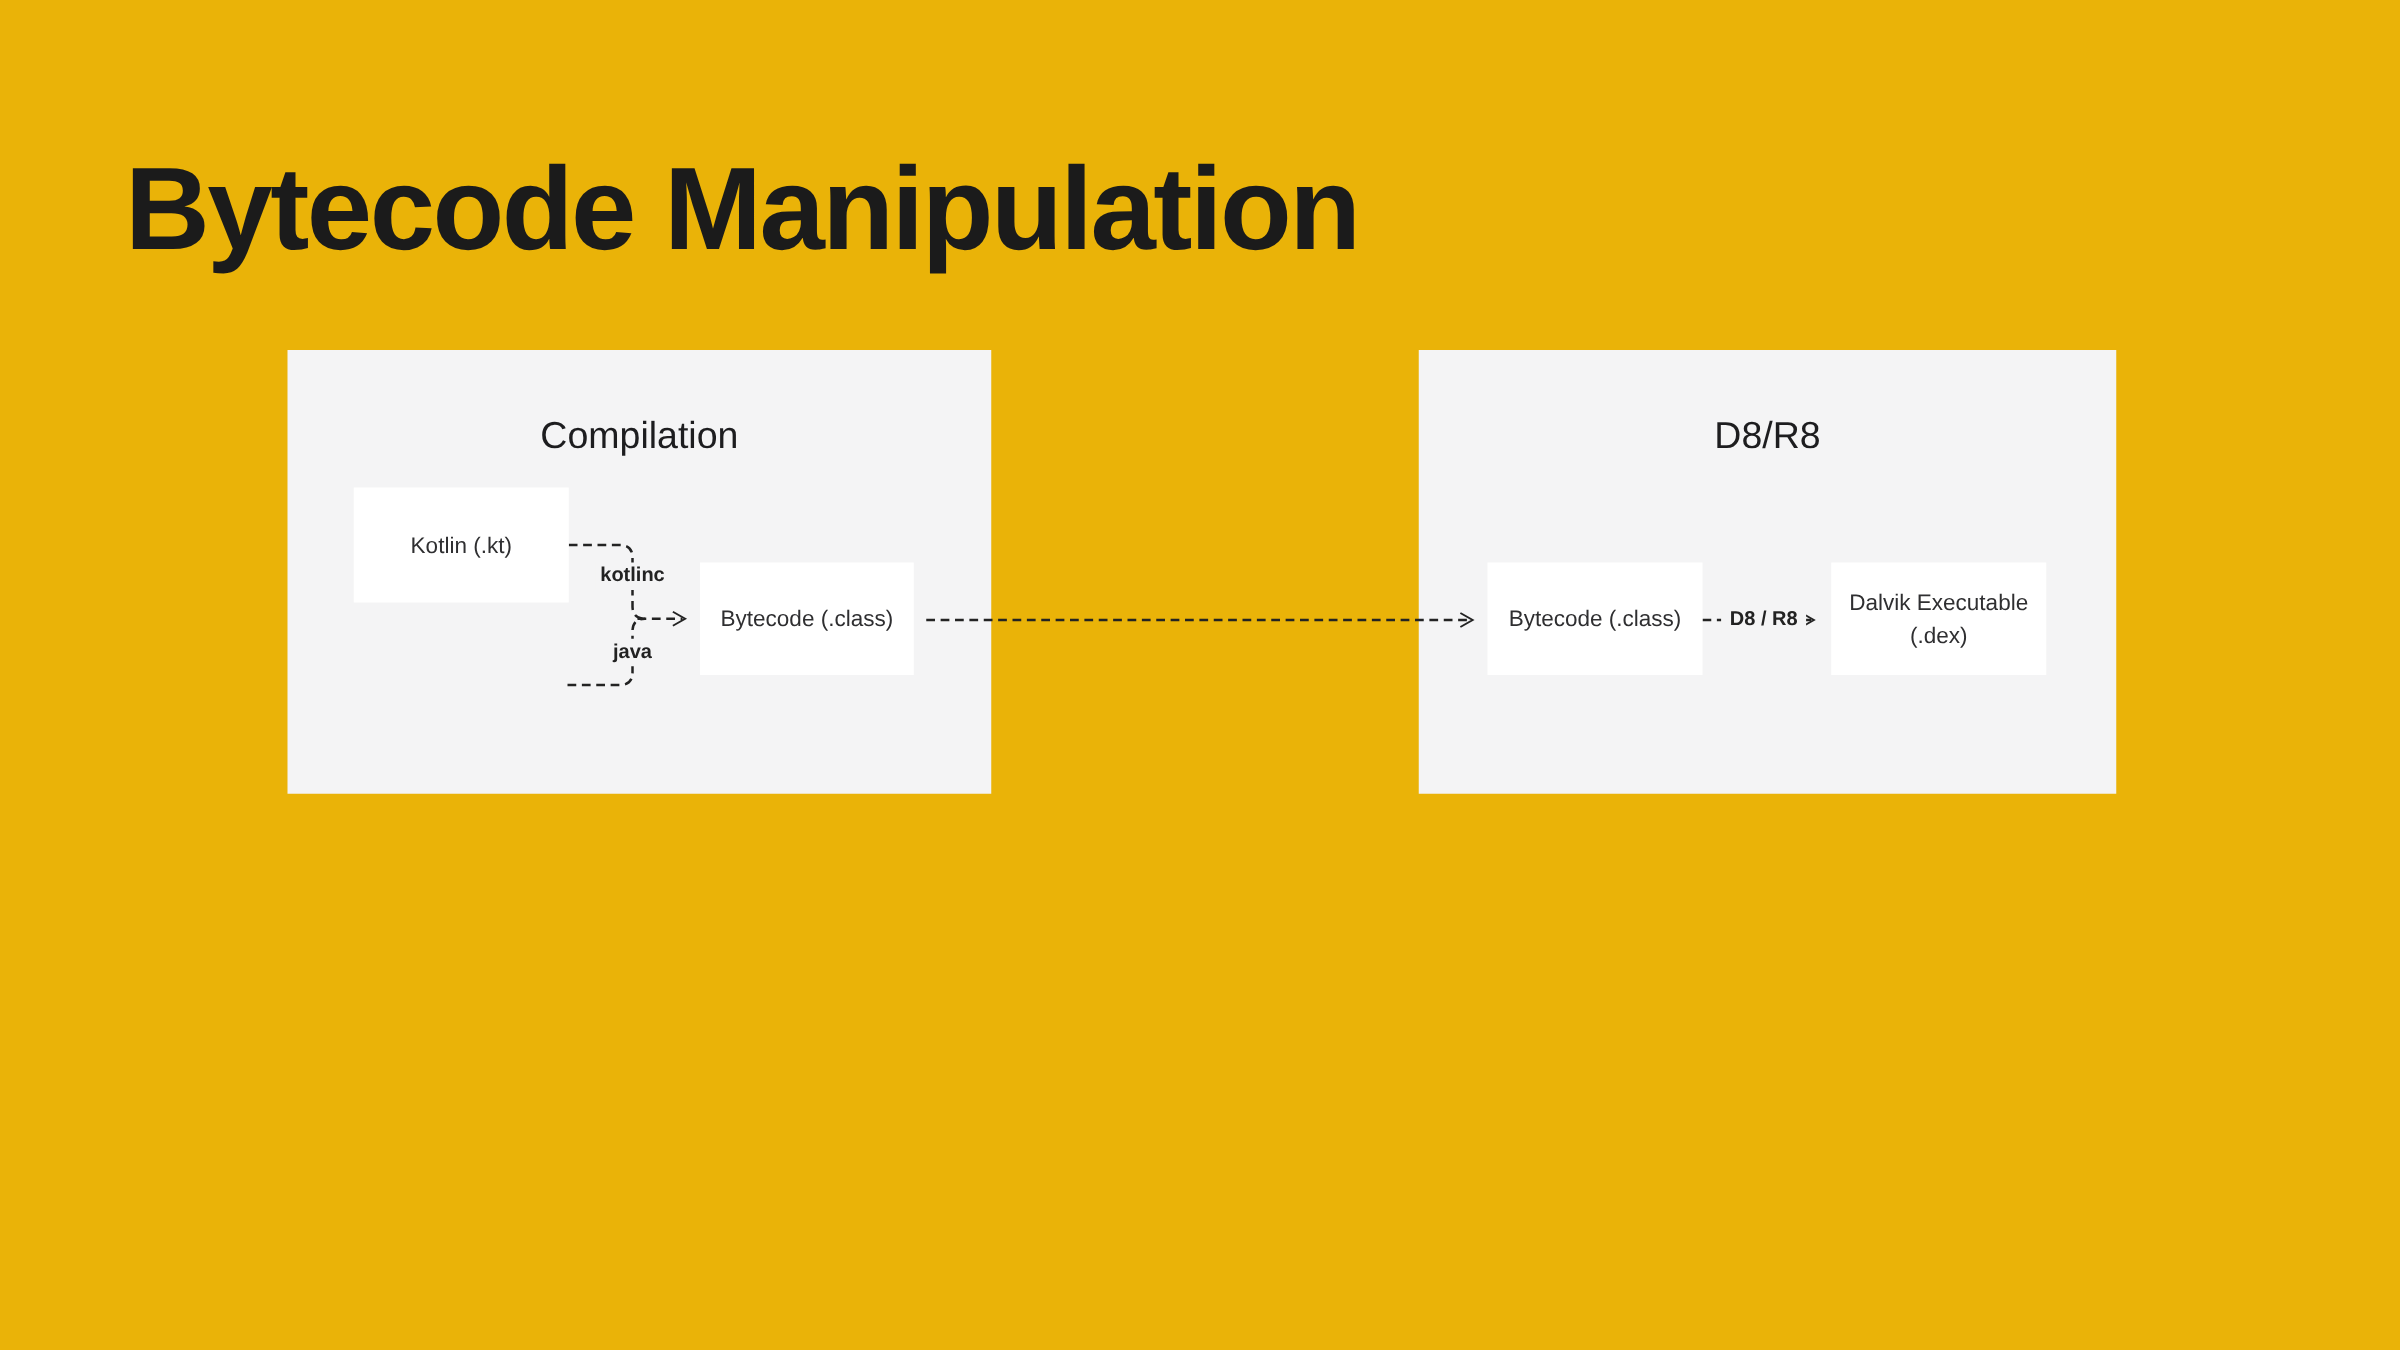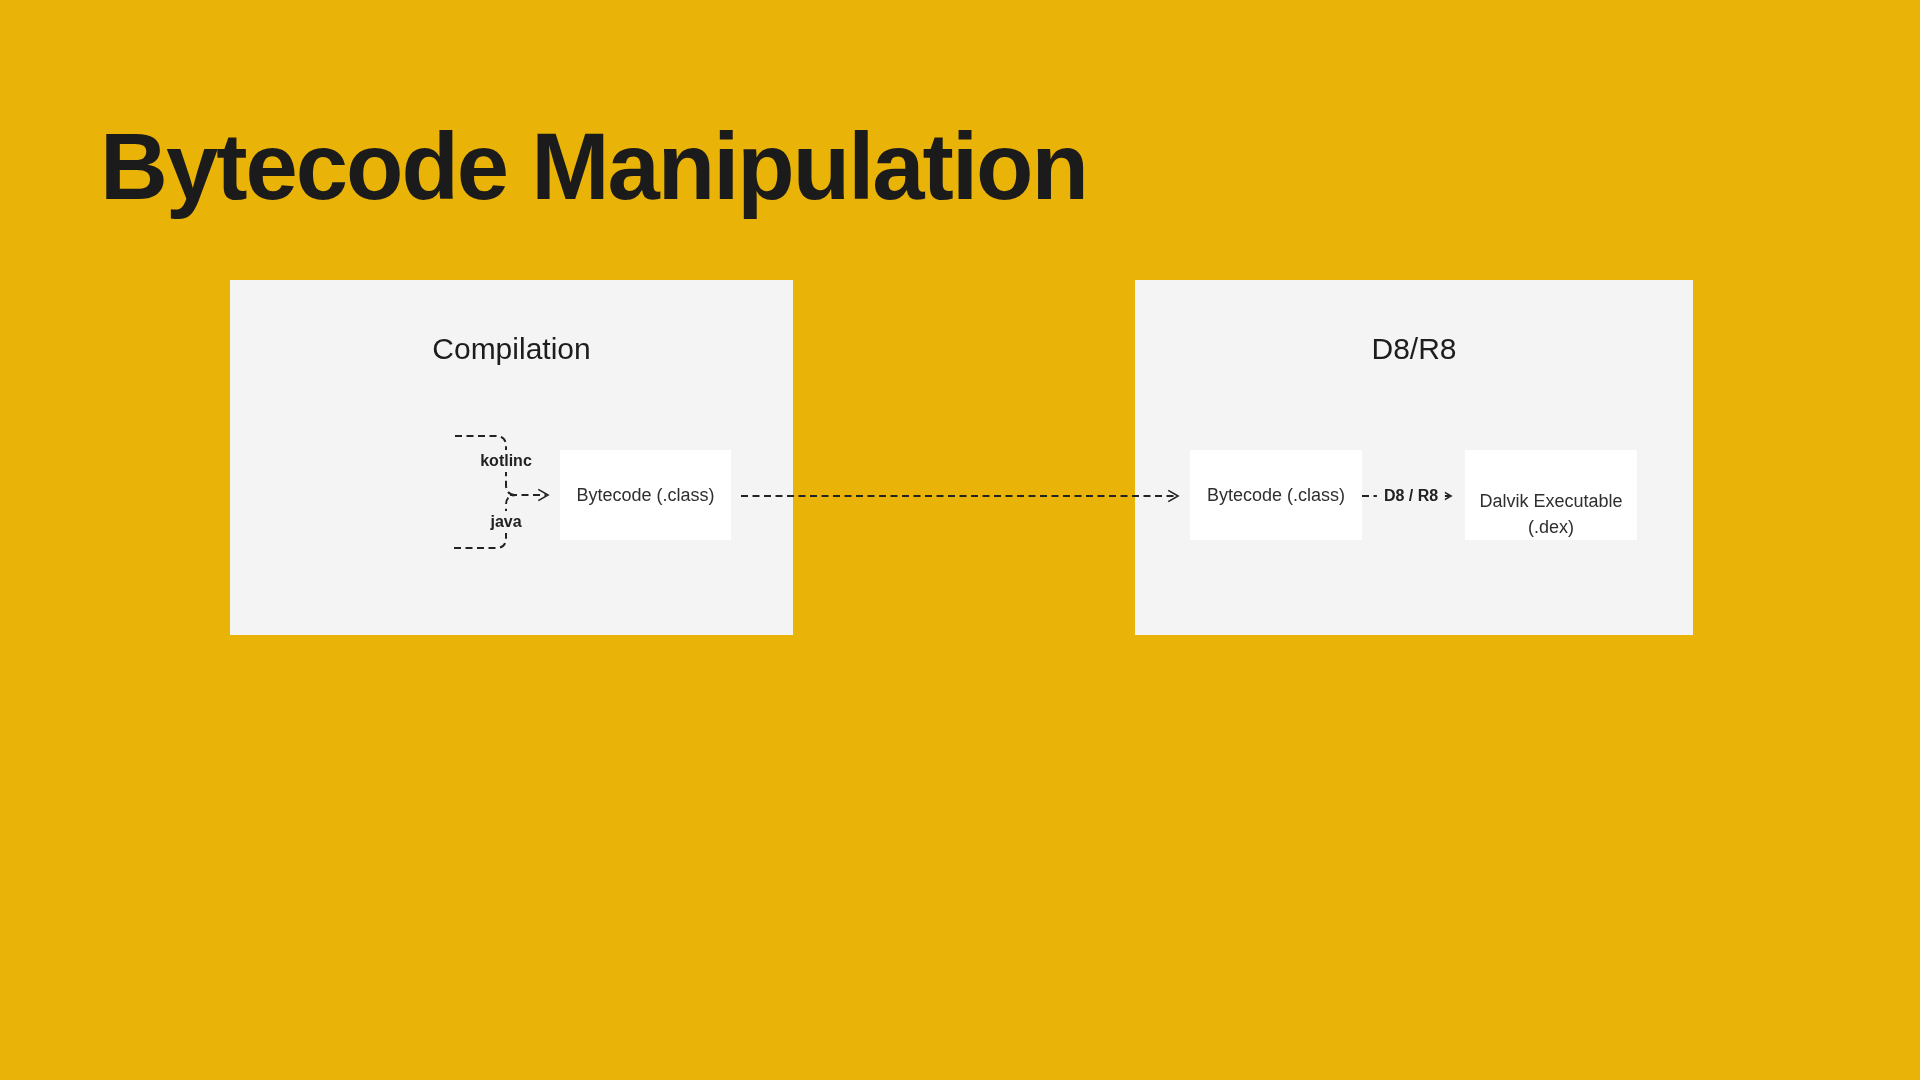--- a/index.html
+++ b/index.html
@@ -48,21 +48,21 @@
     justify-content:center;
     text-align:center;
     font-size:18px;
     line-height:1.45;
     color:#2f2f31;
   }
   .node-kotlin{left:283px;top:390px;width:172px;height:92px;}
   .node-java{left:283px;top:503px;width:172px;height:92px;}
   .node-bytecode-left{left:560px;top:450px;width:171px;height:90px;}
   .node-bytecode-right{left:1190px;top:450px;width:172px;height:90px;}
-  .node-dalvik{left:1465px;top:450px;width:172px;height:90px;align-items:flex-end;}
+  .node-dalvik{left:1465px;top:450px;width:172px;height:90px;}
   .node-dalvik .node-label{width:150px;}
   .edge-label{
     position:absolute;
     transform:translate(-50%,-50%);
     background:#f4f4f5;
     font-size:16px;
     font-weight:700;
     line-height:1;
     padding:3px 4px;
     color:#222222;
@@ -95,20 +95,23 @@
     </defs>
     <g fill="none" stroke="#232323" stroke-width="2" stroke-dasharray="7 4.5">
       <path d="M455,436 H496 Q506,436 506,446 V485 Q506,495 516,495"></path>
       <path d="M454,548 H496 Q506,548 506,538 V505 Q506,495 516,495"></path>
       <path d="M510,495 H546" marker-end="url(#arrow)"></path>
       <path d="M741,496 H1176" marker-end="url(#arrow)"></path>
       <path d="M1362,496 H1449" marker-end="url(#arrow)"></path>
     </g>
   </svg>
 
+  <div class="node node-kotlin">
+    <span class="node-label">Kotlin (.kt)</span>
+  </div>
 
 
   <div class="node node-bytecode-left">
     <span class="node-label">Bytecode (.class)</span>
   </div>
 
   <div class="node node-bytecode-right">
     <span class="node-label">Bytecode (.class)</span>
   </div>
 

